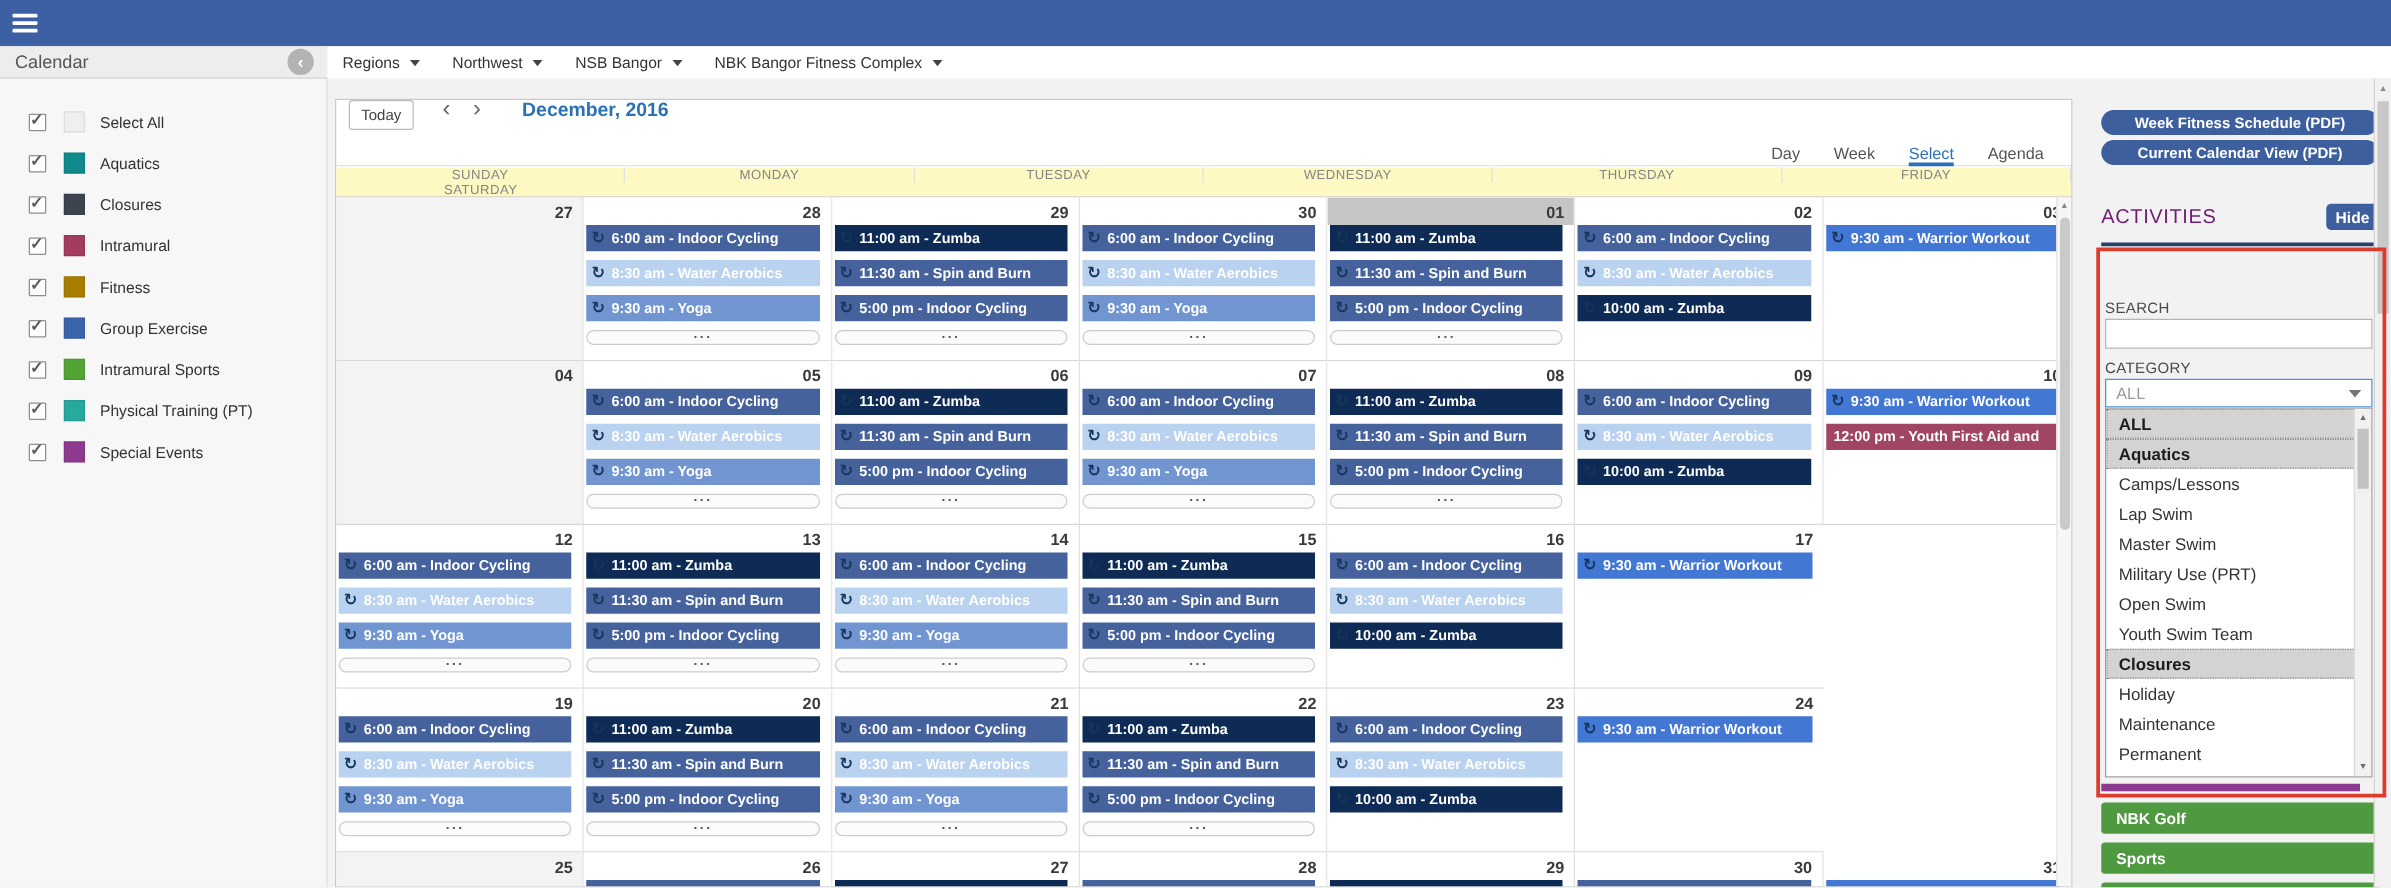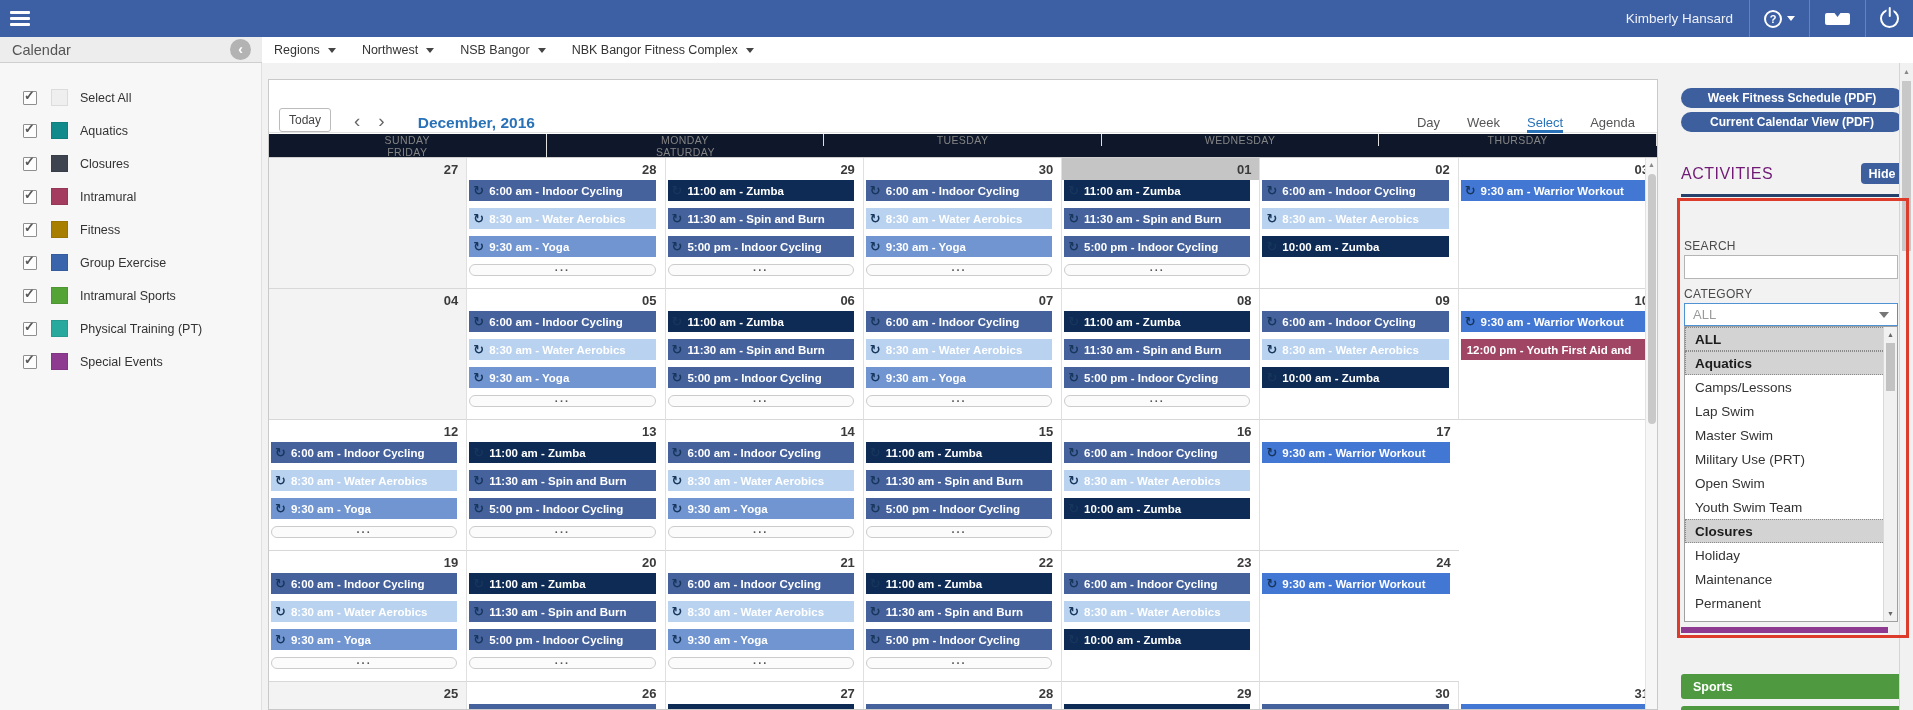--- a/index.html
+++ b/index.html
@@ -50,31 +50,31 @@
   .cbx { position:relative; width:14px; height:14px; background:#fdfdfd; border:1px solid #8f8f8f;
     border-radius:1px; cursor:pointer; }
   .cbx .check { position:absolute; left:0px; top:-4px; font-size:13px; font-weight:bold; color:#5a5a5a; }
   .swatch { width:17px; height:17px; margin-left:14px; border:1px solid rgba(0,0,0,0.08); }
   .side-label { margin-left:12px; font-size:12.5px; color:#333; }
 
   
   .cal-panel { position:absolute; left:268px; top:79px; width:1390px; height:631px; background:#fff;
     border:1px solid #c9c9c9; overflow:hidden; }
   .cal-header { position:absolute; left:0; top:0; width:100%; height:53px; border-bottom:1px solid #e2e2e2;
-    display:flex; align-items:flex-end; }
+    display:flex; align-items:flex-start; }
   .today-btn { margin-left:10px; font-size:12px; color:#444; background:#fff; border:1px solid #bbb;
     border-radius:3px; padding:4px 9px; cursor:pointer; }
   .nav-arrow { font-size:19px; color:#666; padding:0 9px; cursor:pointer; margin-top:-3px; }
   .nav-arrow.prev { margin-left:14px; }
   .cal-title { margin-left:24px; font-size:15.5px; font-weight:bold; color:#2a72b8; }
   .view-tabs { position:absolute; right:22px; top:0; height:53px; display:flex; align-items:flex-end; gap:27px; }
   .view-tab { font-size:13px; color:#555; border-bottom:3px solid transparent; cursor:pointer; }
   .view-tab.active { color:#2a72b8; border-bottom-color:#2a72b8; }
   .dow-row { position:absolute; left:0; top:54px; width:100%; height:24px; display:grid;
-    grid-template-columns:repeat(5,1fr); border-bottom:1px solid #cfcfcf; background:#0f172a; }
+    grid-template-columns:repeat(6,1fr); border-bottom:1px solid #cfcfcf; background:#fef9c3; }
   .dow-cell { border-right:1px solid #e0e0e0; display:flex; align-items:center; justify-content:center;
     font-size:10.5px; color:#848484; letter-spacing:0.4px; }
   .dow-cell:last-child { border-right:none; }
   .weeks { position:absolute; left:0; top:78px; width:100%; }
   .week-row { display:grid; grid-template-columns:repeat(7,1fr); height:131px; }
   .day-cell { border-right:1px solid #e0e0e0; border-bottom:1px solid #d8d8d8; background:#fff; overflow:hidden; }
   .day-cell:last-child { border-right:none; }
   .day-cell.shaded { background:#f3f3f3; }
   .date-band { height:22px; display:flex; justify-content:flex-end; align-items:center; padding-right:8px; }
   .day-cell.today .date-band { background:#c5c5c5; }
@@ -139,42 +139,20 @@
 <body>
 
 <div class="app">
 
   <div class="topbar">
     <div class="hamburger">
       <span></span>
         <span></span>
         <span></span>
     </div>
-    <div class="top-right">
-      <span class="username">Kimberly Hansard</span>
-      <span class="top-div"></span>
-      <div class="top-ic">
-        <span class="help-circle">?</span>
-        <span class="caret-w"></span>
-      </div>
-      <span class="top-div"></span>
-      <div class="top-ic">
-        <svg width="27" height="14" viewBox="0 0 27 14">
-          <path d="M3 1 H10.5 L13.5 5 L16.5 1 H24 Q26 1 26 3 V11 Q26 13 24 13 H3 Q1 13 1 11 V3 Q1 1 3 1 Z" fill="#ffffff"></path>
-        </svg>
-      </div>
-      <span class="top-div"></span>
-      <div class="top-ic">
-        <span class="power">
-          <span class="ring"></span>
-            <span class="notch"></span>
-            <span class="bar"></span>
-        </span>
-      </div>
-    </div>
   </div>
 
   <div class="subbar">
     <div class="sidebar-head">
       <span class="sidebar-title">Calendar</span>
       <span class="collapse-btn">‹</span>
     </div>
     <div class="filterbar">
         <div class="filter-item">
     <span class="filter-label">Regions</span>
@@ -797,20 +775,21 @@
           <div class="opt">Renovations</div>
         </div>
       <div class="list-scroll">
         <div class="up">▲</div>
         <div class="thumb"></div>
         <div class="dn">▼</div>
       </div>
     </div>
     <div class="purple-sliver" style="background: rgb(142, 58, 145);"></div>
 
+  <div class="green-btn" style="top: 563px;">NBK Golf</div>
       <div class="green-btn" style="top: 595px;">Sports</div>
       <div class="green-btn" style="top: 627px;"></div>
     </div>
 
   <div class="page-scroll">
     <div class="up">▲</div>
     <div class="thumb"></div>
   </div>
 
 </div>

